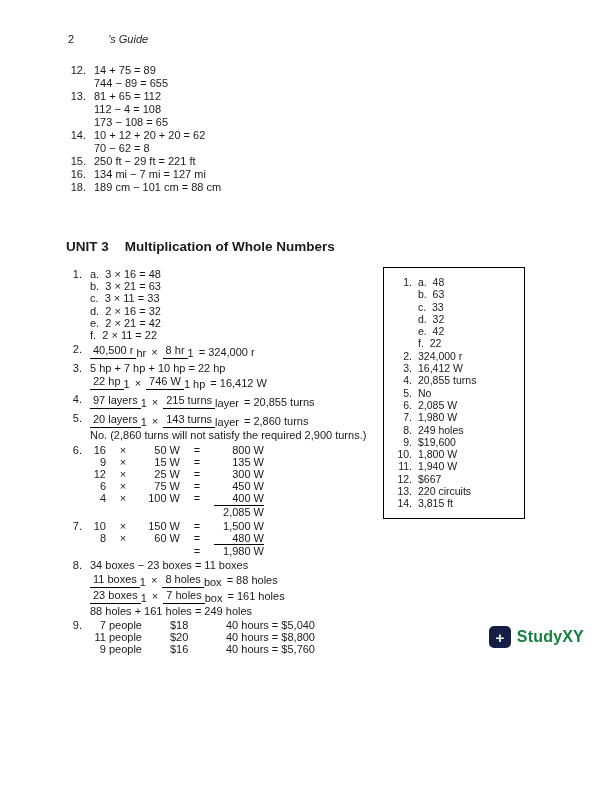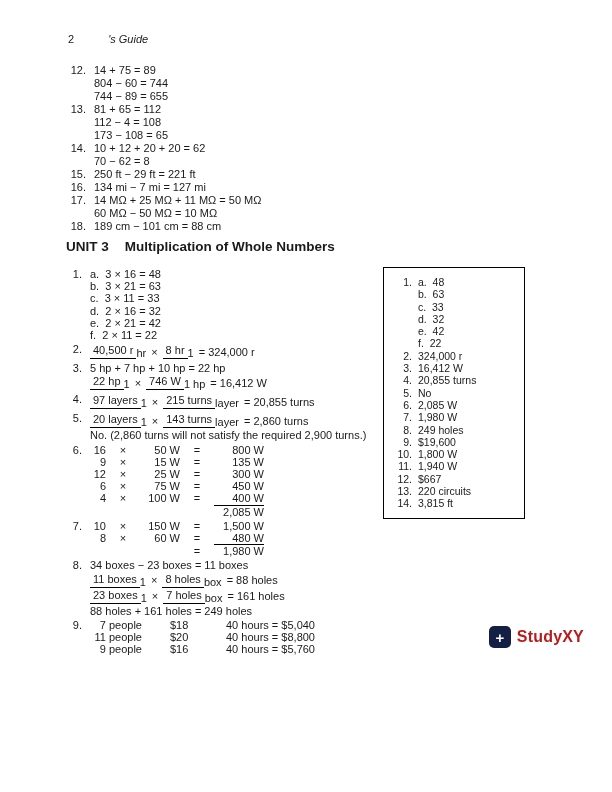--- a/index.html
+++ b/index.html
@@ -41,37 +41,36 @@
 
   .abox { position:absolute; left:383px; top:267px; width:142px; min-height:238px;
           border:1px solid #000; padding:8px 6px 8px 8px; font-size:10.5px; line-height:12.3px; }
   .arow { display:flex; }
   .arow .an { width:20px; text-align:right; margin-right:6px; flex:none; }
   .arow .at { white-space:pre; }
 
   .logo { position:absolute; right:28px; bottom:20px; display:flex; align-items:center; gap:6px; }
   .badge { width:22px; height:22px; background:#131f45; border-radius:5px; color:#fff;
            display:flex; align-items:center; justify-content:center; font-size:15px; font-weight:bold; }
-  .lt { font-size:16px; font-weight:bold; color:#b91c1c; letter-spacing:0.2px; }
+  .lt { font-size:16px; font-weight:bold; color:#15803d; letter-spacing:0.2px; }
 </style>
 </head>
 <body>
 
 <div class="page">
 
   <div class="header">
     <span>2</span><span class="gt">'s Guide</span>
   </div>
 
   <div class="u2">
     <div class="li">
       <span class="n">12.</span>
       <div class="body">
         <div class="ln">14 + 75 = 89</div>
-        <div class="ln">804 − 60 = 744</div>
         <div class="ln">744 − 89 = 655</div>
       </div>
     </div>
     <div class="li">
       <span class="n">13.</span>
       <div class="body">
         <div class="ln">81 + 65 = 112</div>
         <div class="ln">112 − 4 = 108</div>
         <div class="ln">173 − 108 = 65</div>
       </div>
@@ -86,27 +85,20 @@
     <div class="li">
       <span class="n">15.</span>
       <div class="body">
         <div class="ln">250 ft − 29 ft = 221 ft</div>
       </div>
     </div>
     <div class="li">
       <span class="n">16.</span>
       <div class="body">
         <div class="ln">134 mi − 7 mi = 127 mi</div>
-      </div>
-    </div>
-    <div class="li">
-      <span class="n">17.</span>
-      <div class="body">
-        <div class="ln">14 MΩ + 25 MΩ + 11 MΩ = 50 MΩ</div>
-        <div class="ln">60 MΩ − 50 MΩ = 10 MΩ</div>
       </div>
     </div>
     <div class="li">
       <span class="n">18.</span>
       <div class="body">
         <div class="ln">189 cm − 101 cm = 88 cm</div>
       </div>
     </div>
   </div>
 

